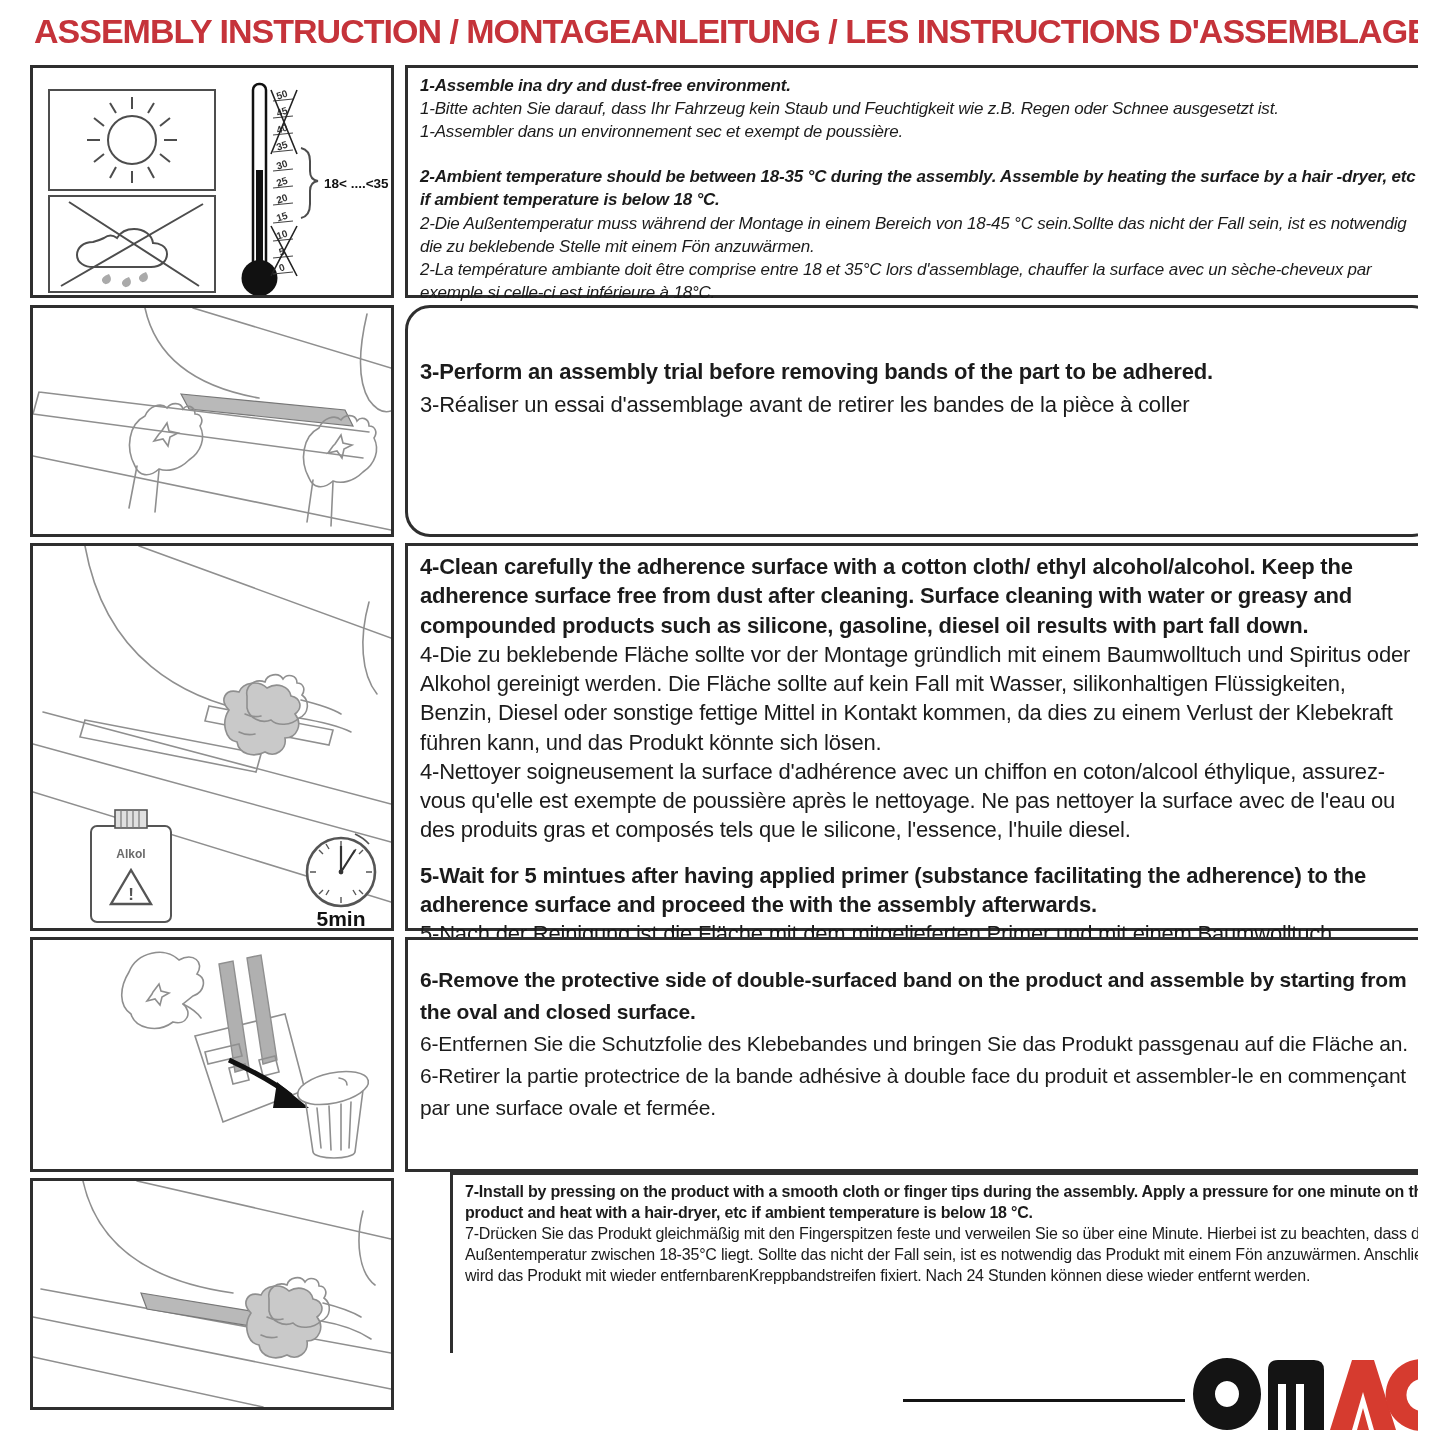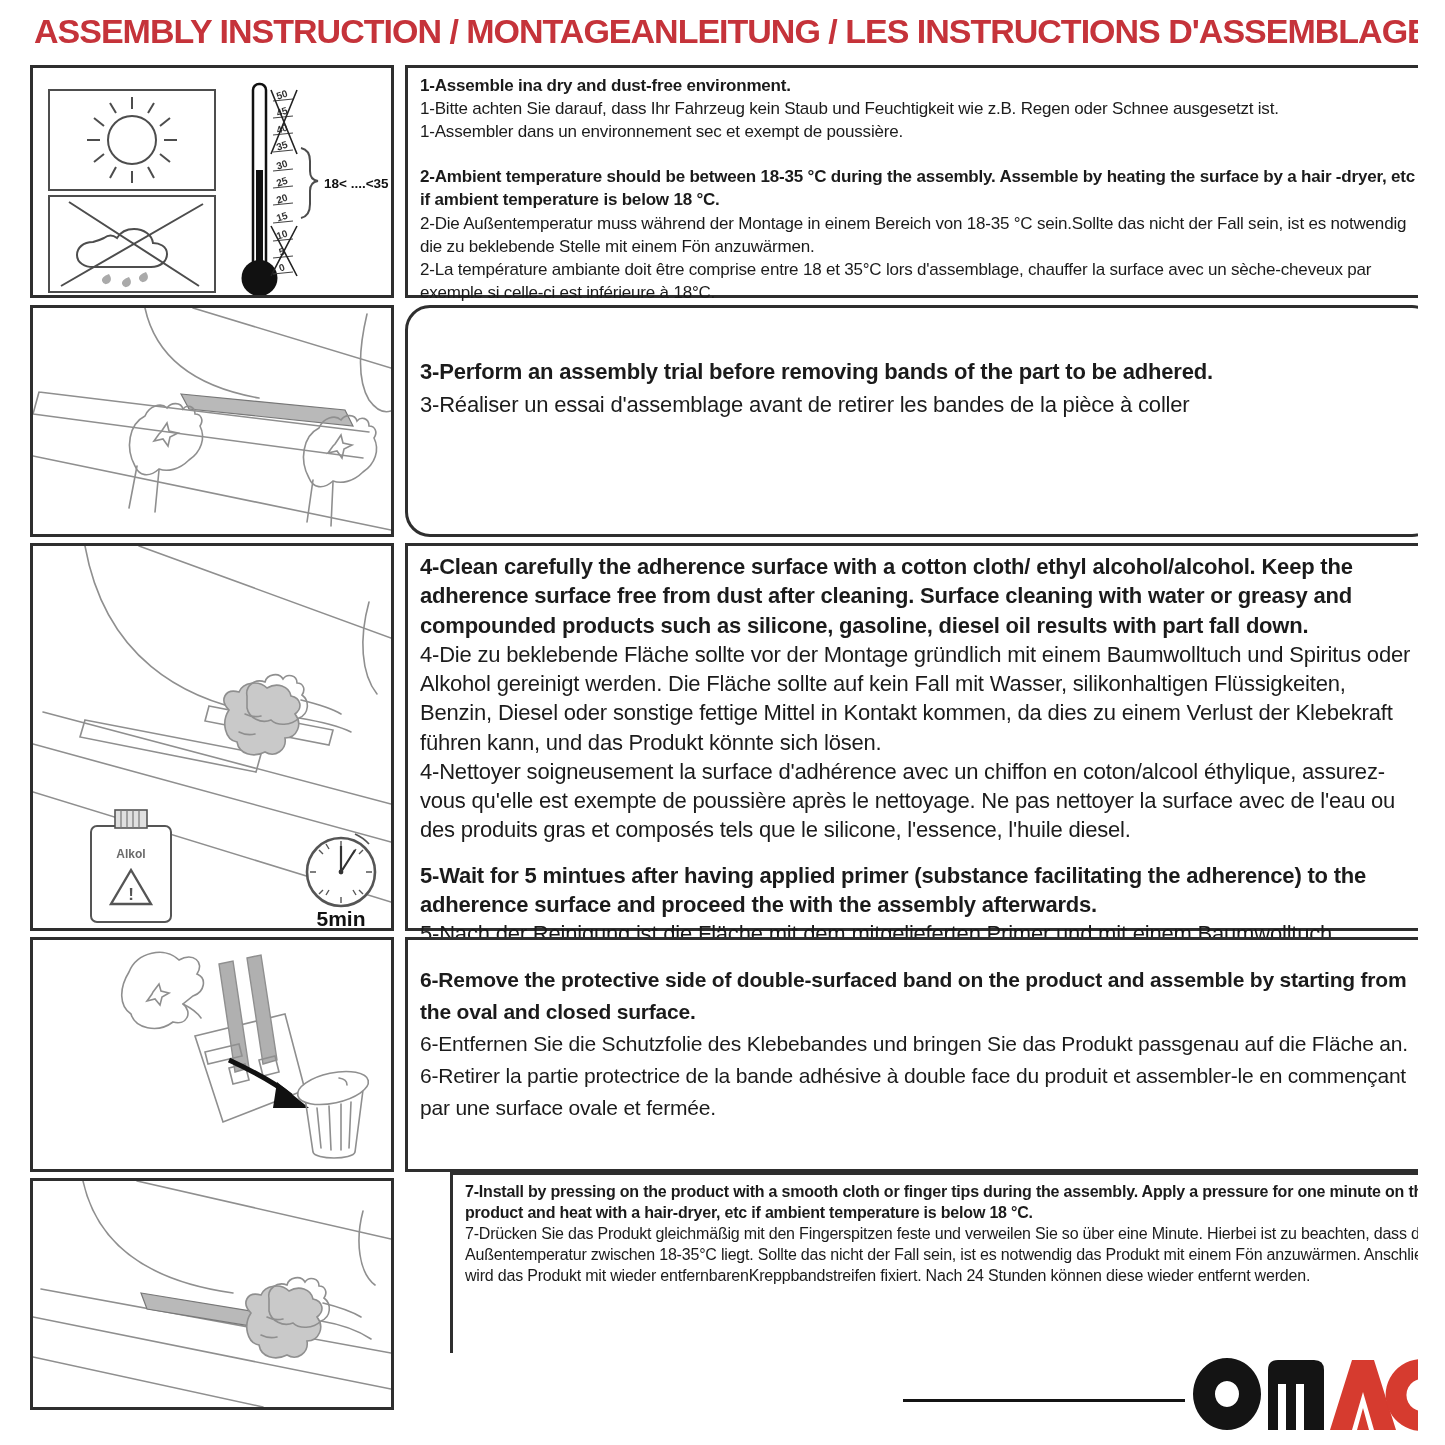--- a/index.html
+++ b/index.html
@@ -6,21 +6,21 @@
   .page{position:relative;width:1418px;height:1445px;background:#fff;overflow:hidden;
         font-family:"Liberation Sans",sans-serif;color:#1b1b1b;}
   .title{position:absolute;left:34px;top:12px;width:1390px;margin:0;
          font-size:34px;font-weight:800;letter-spacing:-1px;color:#c5333a;white-space:nowrap;}
   .imgbox{position:absolute;left:30px;width:364px;border:3px solid #2e2e2e;background:#fff;box-sizing:border-box;}
   .textbox{position:absolute;left:405px;width:1032px;border:3px solid #2e2e2e;background:#fff;
            box-sizing:border-box;padding:6px 12px 4px 12px;}
   .textbox p{margin:0;letter-spacing:-0.2px;}
   .b{font-weight:700;}
   .gap{height:22px;}
-  .fs1{font-size:17px;line-height:1.36;}
+  .fs1{font-size:17px;line-height:1.36;font-style:italic;}
   .fs2{font-size:22px;line-height:1.48;border-radius:25px;}
   .fs3{font-size:22px;line-height:1.33;}
   .fs4{font-size:21px;line-height:1.52;padding-left:12px;}
   .fs5{font-size:16px;line-height:1.32;}
   .pt2{padding-top:48px;}
   .pt4{padding-top:24px;}
   .nobottom{border-bottom:none;margin-left:45px;}
   svg{display:block;}
   .ln{stroke:#8f8f8f;stroke-width:1.6;fill:none;stroke-linecap:round;}
   .dk{stroke:#4d4d4d;stroke-width:2;fill:none;}
@@ -77,21 +77,21 @@
         <text x="291" y="120" font-size="13.5" font-weight="700" fill="#111">18&lt; ....&lt;35 C</text>
       </g>
     </svg>
   </div>
   <div class="textbox fs1" style="top:65px;height:233px;">
     <p class="b">1-Assemble ina dry and dust-free environment.</p>
     <p>1-Bitte achten Sie darauf, dass Ihr Fahrzeug kein Staub und Feuchtigkeit wie z.B. Regen oder Schnee ausgesetzt ist.</p>
     <p>1-Assembler dans un environnement sec et exempt de poussière.</p>
     <div class="gap"></div>
     <p class="b">2-Ambient temperature should be between 18-35 °C  during the assembly. Assemble by heating the surface by a hair -dryer, etc if ambient temperature is below 18 °C.</p>
-    <p>2-Die Außentemperatur muss während der Montage in einem Bereich von 18-35 °C  sein.Sollte das nicht der Fall sein, ist es notwendig die zu beklebende Stelle mit einem Fön anzuwärmen.</p>
+    <p>2-Die Außentemperatur muss während der Montage in einem Bereich von 18-45 °C  sein.Sollte das nicht der Fall sein, ist es notwendig die zu beklebende Stelle mit einem Fön anzuwärmen.</p>
     <p>2-La température ambiante doit être comprise entre 18 et 35°C lors d'assemblage, chauffer la surface avec un sèche-cheveux par exemple si celle-ci est inférieure à 18°C.</p>
   </div>
 
   <div class="imgbox" style="top:305px;height:232px;">
     <svg width="358" height="226" viewBox="0 0 358 226">
       <path class="ln" d="M112,0 C124,55 170,80 226,90"></path>
       <path class="ln" d="M160,0 L358,60"></path>
       <path class="ln" d="M334,6 C326,40 324,72 336,92 C344,103 352,105 358,103"></path>
       <path class="ln" d="M6,84 L336,124 M0,106 L330,150 M0,148 L358,222 M6,84 L0,106"></path>
       <polygon points="148,86 312,102 320,118 156,101" fill="#b9b9b9" stroke="#777" stroke-width="1.2"></polygon>

